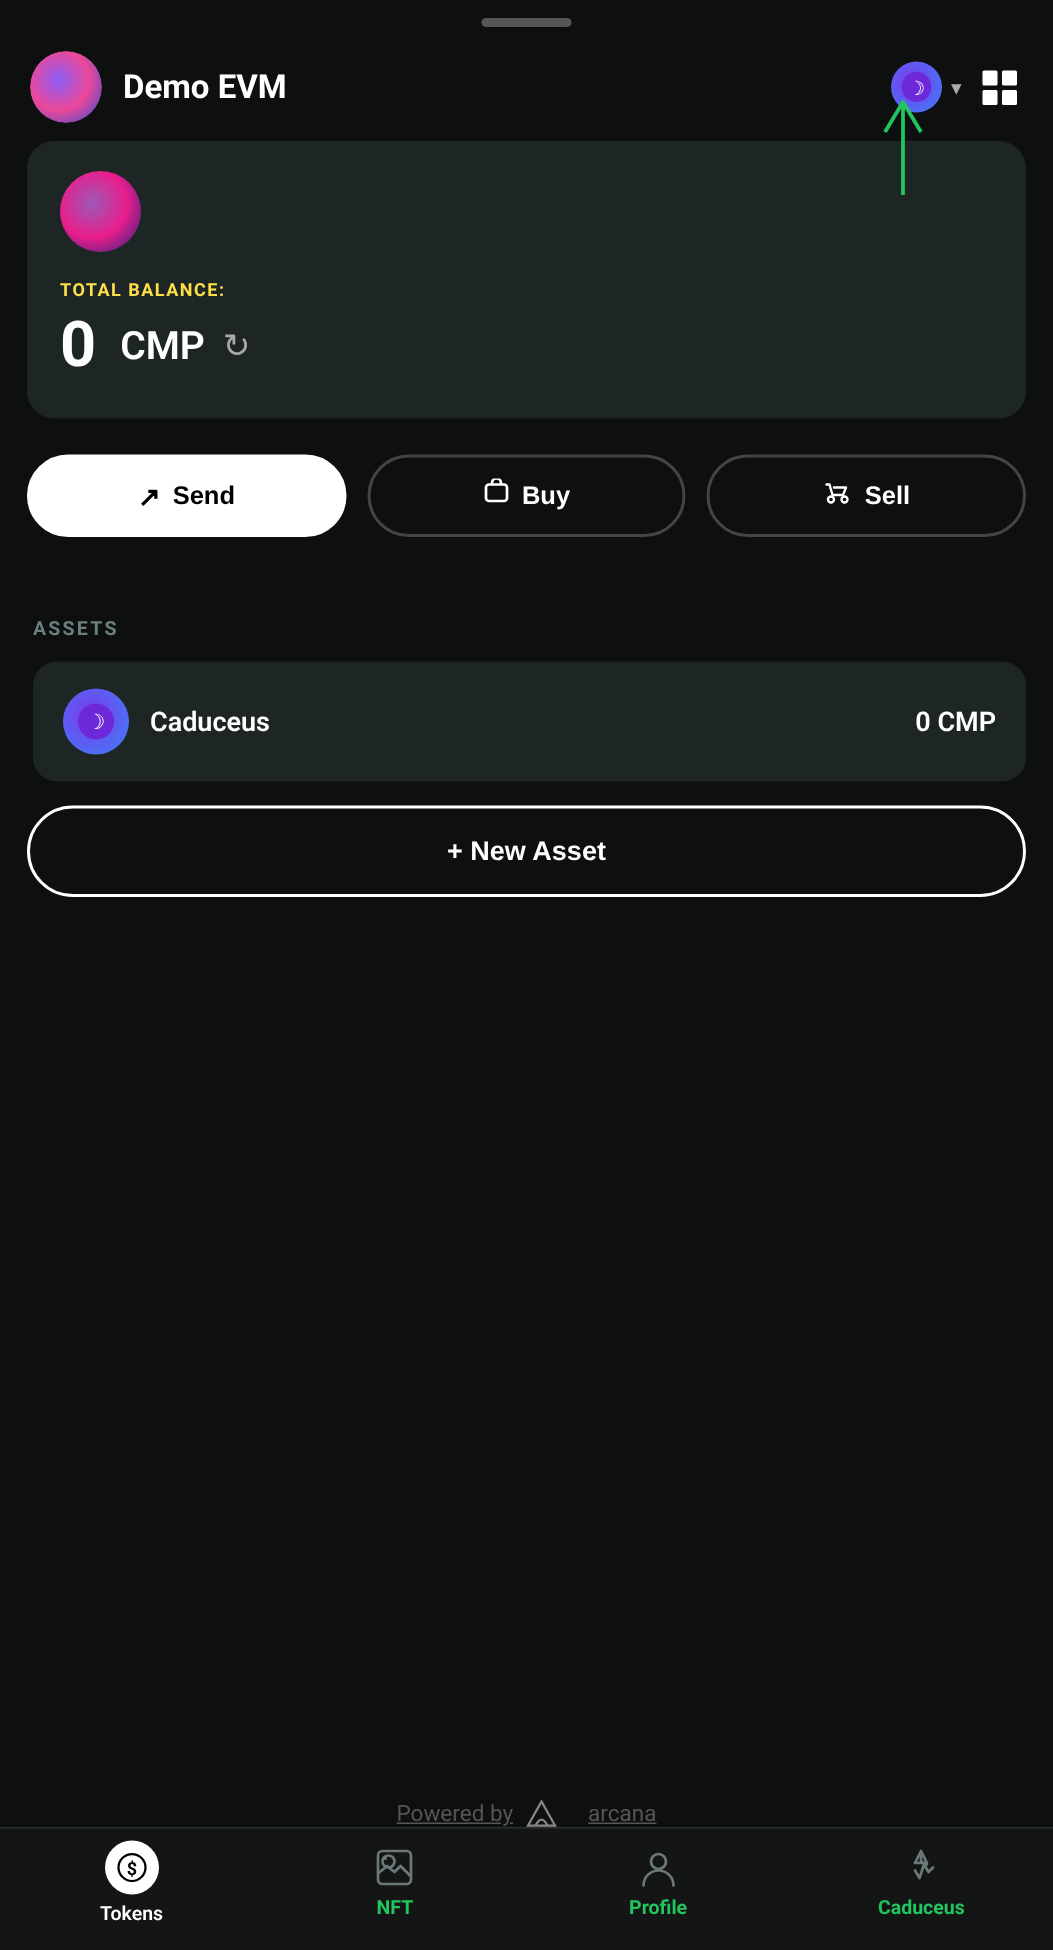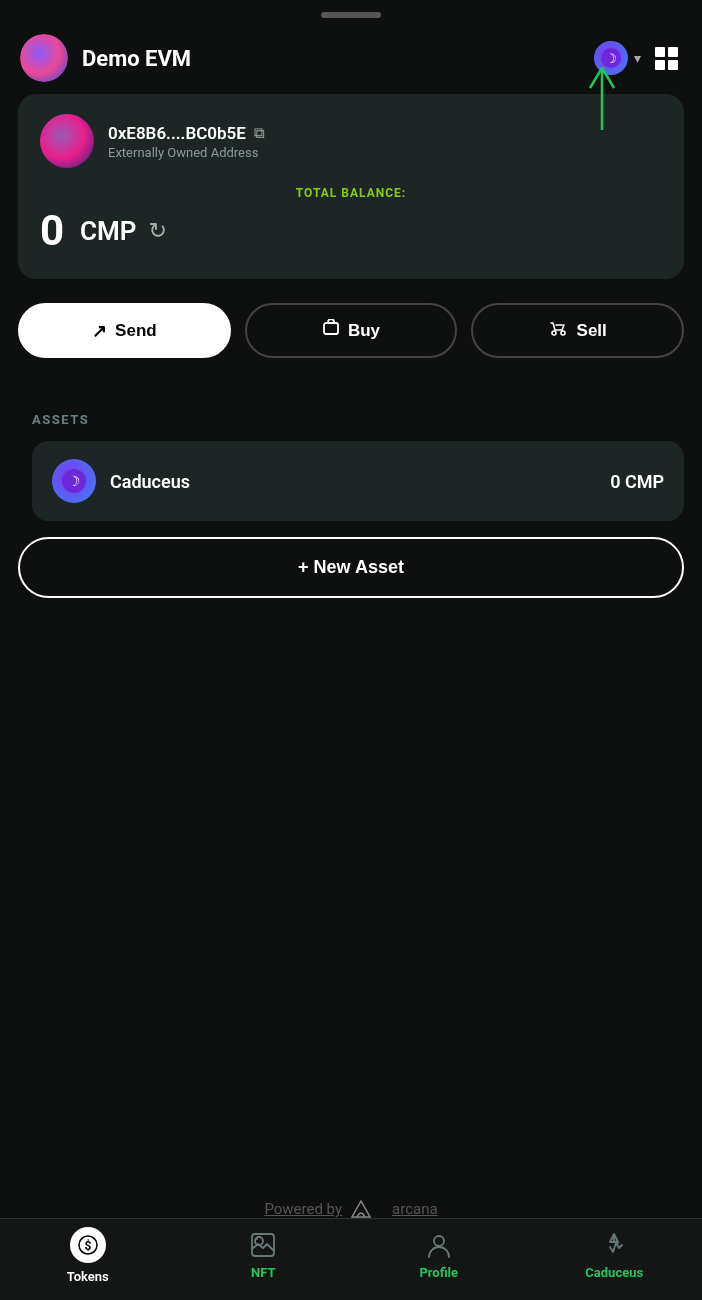--- a/index.html
+++ b/index.html
@@ -141,24 +141,23 @@
       font-size: 13px;
       color: #8a9a9a;
       margin-top: 2px;
     }
     .balance-section {
       margin-top: 18px;
     }
     .balance-label {
       font-size: 12px;
       font-weight: 700;
-      color: #84cc16;
+      color: #fde047;
       letter-spacing: 1px;
       text-transform: uppercase;
-      text-align: center;
     }
     .balance-row {
       display: flex;
       align-items: center;
       gap: 12px;
       margin-top: 6px;
     }
     .balance-amount {
       font-size: 42px;
       font-weight: 700;
@@ -201,21 +200,21 @@
       background: #fff;
       color: #000;
       border-color: #fff;
     }
     .btn-icon {
       font-size: 18px;
     }
 
     
     .assets-section {
-      padding: 30px 18px 0 32px;
+      padding: 30px 18px 0 22px;
     }
     .assets-label {
       font-size: 13px;
       font-weight: 700;
       color: #6a8080;
       letter-spacing: 1.5px;
       text-transform: uppercase;
       margin-bottom: 14px;
     }
     .asset-item {
@@ -375,27 +374,20 @@
 <div class="arrow-annotation">
   <svg width="40" height="80" viewBox="0 0 40 80">
     <line x1="20" y1="70" x2="20" y2="10" stroke="#22c55e" stroke-width="2.5"></line>
     <polyline points="8,28 20,8 32,28" fill="none" stroke="#22c55e" stroke-width="2.5" stroke-linejoin="round"></polyline>
   </svg>
 </div>
 
 <div class="account-card">
   <div class="account-row">
     <div class="account-avatar"></div>
-    <div class="account-info">
-      <div class="account-address-row">
-        <span class="account-address">0xE8B6....BC0b5E</span>
-        <span class="copy-icon">⧉</span>
-      </div>
-      <div class="account-type">Externally Owned Address</div>
-    </div>
   </div>
   <div class="balance-section">
     <div class="balance-label">TOTAL BALANCE:</div>
     <div class="balance-row">
       <span class="balance-amount">0</span>
       <span class="balance-currency">CMP</span>
       <span class="refresh-icon">↻</span>
     </div>
   </div>
 </div>

